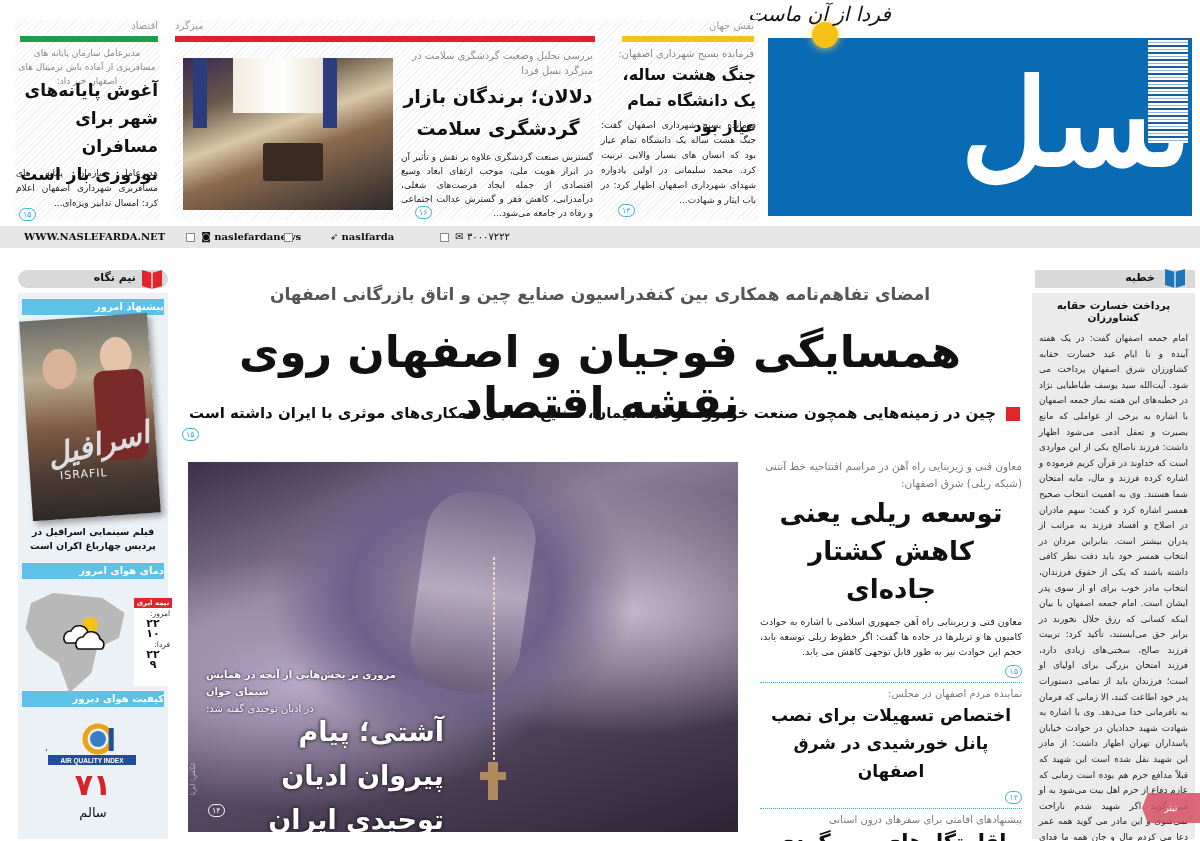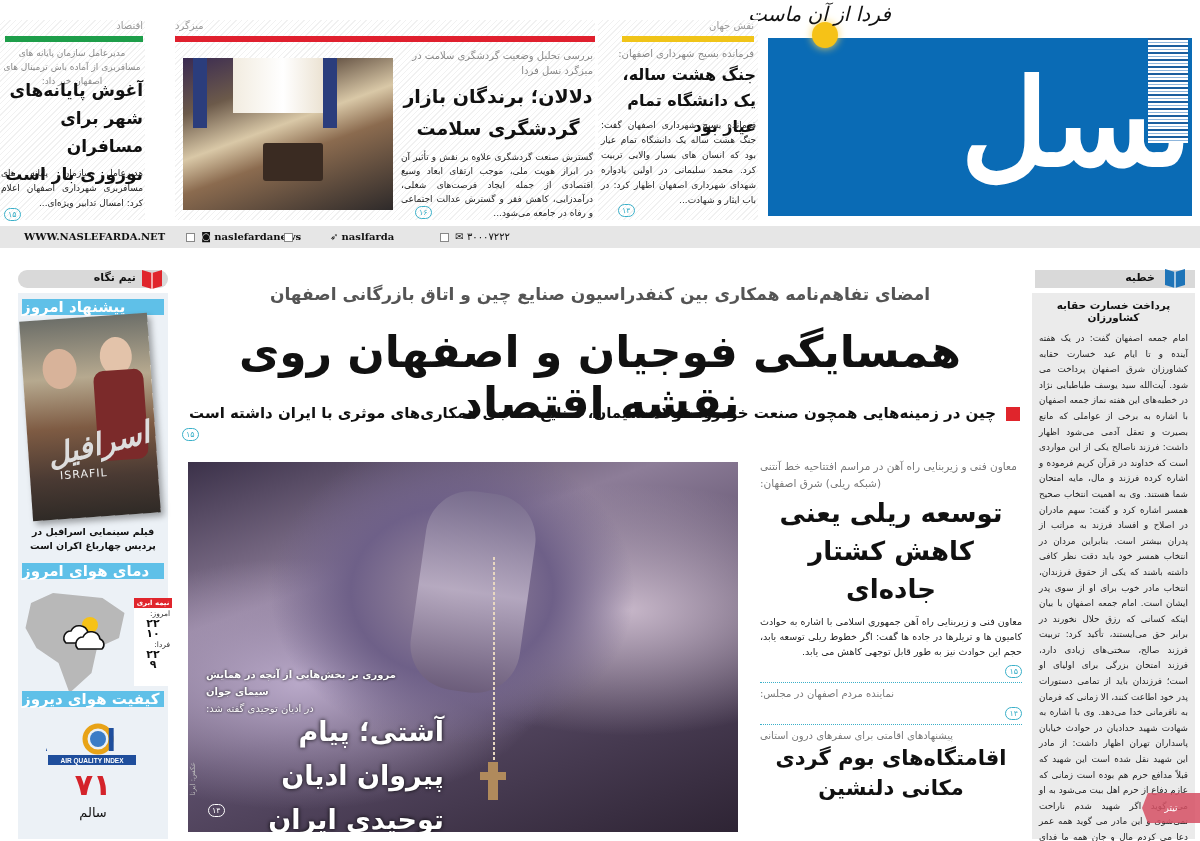--- a/index.html
+++ b/index.html
@@ -20,21 +20,21 @@
   
   .sec-label { position: absolute; font-size: 10px; color: #999; }
   .sec-bar { position: absolute; height: 6px; }
   .kicker { font-size: 10px; color: #888; line-height: 15px; }
   .teaser-title { font-weight: bold; color: #111; }
   .body-sm { font-size: 9.5px; line-height: 15px; color: #222; text-align: justify; }
   .pg { display: inline-block; border: 1.5px solid #3ab0c9; color: #3ab0c9; border-radius: 9px; font-size: 8px; padding: 0 3px; line-height: 11px; direction: ltr; }
 
   #t-world { left: 598px; top: 20px; width: 160px; height: 200px; }
   #t-table { left: 175px; top: 20px; width: 420px; height: 200px; }
-  #t-econ  { left: 0;  top: 20px; width: 145px; height: 200px; }
+  #t-econ  { left: 15px;  top: 20px; width: 145px; height: 200px; }
 
   #table-photo { position: absolute; left: 8px; top: 38px; width: 210px; height: 152px;
     background: linear-gradient(160deg, #3a2a52 0%, #6c5a4a 25%, #d9c8a7 45%, #8b6b4f 60%, #2e2a2a 100%); }
   #table-photo .wall { position:absolute; left:50px; top:0; width:100px; height:55px; background: linear-gradient(90deg,#f2ece0,#fff,#e7dcc8); }
   #table-photo .curtain { position:absolute; top:0; width:14px; height:70px; background:#2b3d7c; }
   #table-photo .tbl { position:absolute; left:80px; top:85px; width:60px; height:38px; background:#3a2b22; border-radius:3px; }
 
   
   #strip { left: 0; top: 226px; width: 1200px; height: 22px; background: #e6e6e6; font-size: 10px; }
   #strip .item { position: absolute; top: 4px; line-height: 14px; }
@@ -67,30 +67,30 @@
   #main-photo .cross-v { position:absolute; left:300px; top:300px; width:10px; height:38px; background:#b08a5c; }
   #main-photo .cross-h { position:absolute; left:292px; top:310px; width:26px; height:8px; background:#b08a5c; }
   #photo-kicker { position:absolute; left:18px; top:204px; width:220px; text-align:left; direction: rtl; color:#fff; font-size:10px; font-weight:bold; line-height:17px; text-shadow:0 0 3px #000; }
   #photo-kicker .k2 { display:block; font-weight:normal; opacity:.95; }
   #photo-title { position:absolute; left:16px; top:248px; width:240px; color:#fff; font-size:27px; font-weight:bold; line-height:44px; text-align:right; text-shadow:0 0 4px #000; }
   #photo-pg { position:absolute; left:20px; top:342px; border-color:#fff; color:#fff; }
   #photo-credit { position:absolute; left:1px; top:300px; writing-mode: vertical-rl; transform: rotate(180deg); font-size:7px; color:#bbb; }
 
   
   #rail-stack { left: 760px; top: 458px; width: 262px; height: 382px; }
-  .r-kicker { font-size: 10.5px; color: #777; text-align: left; line-height: 17px; }
+  .r-kicker { font-size: 10.5px; color: #777; text-align: right; line-height: 17px; }
   .r-title { font-weight: bold; text-align: center; color: #111; }
   .dots { border-top: 1px dotted #3ab0c9; margin: 4px 0; height: 0; }
 
   
   #nim-head { left: 18px; top: 270px; width: 150px; height: 18px; background: #d9d9d9; border-radius: 9px; }
   #nim-head .ttl { position:absolute; right: 32px; top: 1px; font-size: 11px; font-weight: bold; }
   #nim-icon { position:absolute; right: 4px; top: -4px; width: 24px; height: 24px; }
   #left-panel { left: 18px; top: 293px; width: 150px; height: 546px; background: #ecf1f6; }
-  .blue-band { position:absolute; left: 4px; width: 142px; height: 16px; background: #5fc0e8; color:#fff; font-size: 15px; text-align:left; line-height:16px; font-weight: bold; }
+  .blue-band { position:absolute; left: 4px; width: 142px; height: 16px; background: #5fc0e8; color:#fff; font-size: 10px; text-align:right; line-height:16px; font-weight: bold; }
   #poster { position:absolute; left: 8px; top: 24px; width: 128px; height: 200px; transform: rotate(-4deg);
     background: linear-gradient(180deg, #6d6f69 0%, #b6a98f 30%, #7e5b43 55%, #4a3a33 80%, #2f2a26 100%); box-shadow: 3px 4px 6px rgba(0,0,0,.35); overflow:hidden; }
   #poster .face1 { position:absolute; left:20px; top:30px; width:34px; height:40px; border-radius:50%; background:#d8b39a; }
   #poster .face2 { position:absolute; left:78px; top:22px; width:32px; height:38px; border-radius:50%; background:#e3c3aa; }
   #poster .scarf { position:absolute; left:70px; top:55px; width:50px; height:90px; background:#7b2a2a; border-radius:10px; }
   #poster .ptitle { position:absolute; left:18px; top:110px; font-size: 30px; font-weight: bold; color:#ddd; font-style: italic; transform: rotate(-10deg); }
   #poster .pen { position:absolute; left:30px; top:150px; font-size: 11px; color:#eee; letter-spacing:1px; direction: ltr; }
   #poster-cap { position:absolute; left: 4px; top: 232px; width: 142px; text-align:center; font-size: 9.5px; font-weight:bold; line-height: 14px; color:#111; }
   #map { position:absolute; left: 2px; top: 300px; width: 110px; height: 100px; background: #b8b8b8;
     clip-path: polygon(10% 10%, 30% 0%, 75% 5%, 95% 20%, 90% 45%, 70% 55%, 65% 80%, 45% 100%, 35% 70%, 15% 55%, 5% 35%); }
@@ -207,20 +207,21 @@
 <div id="rail-stack" class="abs">
   <div>
     <div class="r-kicker">معاون فنی و زیربنایی راه آهن در مراسم افتتاحیه خط آنتنی (شبکه ریلی) شرق اصفهان:</div>
     <div class="r-title" style="font-size:26px;line-height:38px;margin-top:2px">توسعه ریلی یعنی کاهش کشتار جاده‌ای</div>
     <div class="body-sm" style="font-size:9.5px;line-height:15px;margin-top:6px">معاون فنی و زیربنایی راه آهن جمهوری اسلامی با اشاره به حوادث کامیون ها و تریلرها در جاده ها گفت: اگر خطوط ریلی توسعه یابد، حجم این حوادث نیز به طور قابل توجهی کاهش می یابد.</div>
     <span class="pg">۱۵</span>
   </div>
   <div class="dots"></div>
   <div>
     <div class="r-kicker" style="font-size:10px;line-height:14px">نماینده مردم اصفهان در مجلس:</div>
+    <div class="r-title" style="font-size:17px;line-height:28px">اختصاص تسهیلات برای نصب پانل خورشیدی در شرق اصفهان</div>
     <span class="pg">۱۴</span>
   </div>
   <div class="dots"></div>
   <div>
     <div class="r-kicker" style="font-size:10px;line-height:14px">پیشنهادهای اقامتی برای سفرهای درون استانی</div>
     <div class="r-title" style="font-size:21px;line-height:30px">اقامتگاه‌های بوم گردی مکانی دلنشین</div>
 
   </div>
 </div>
 

